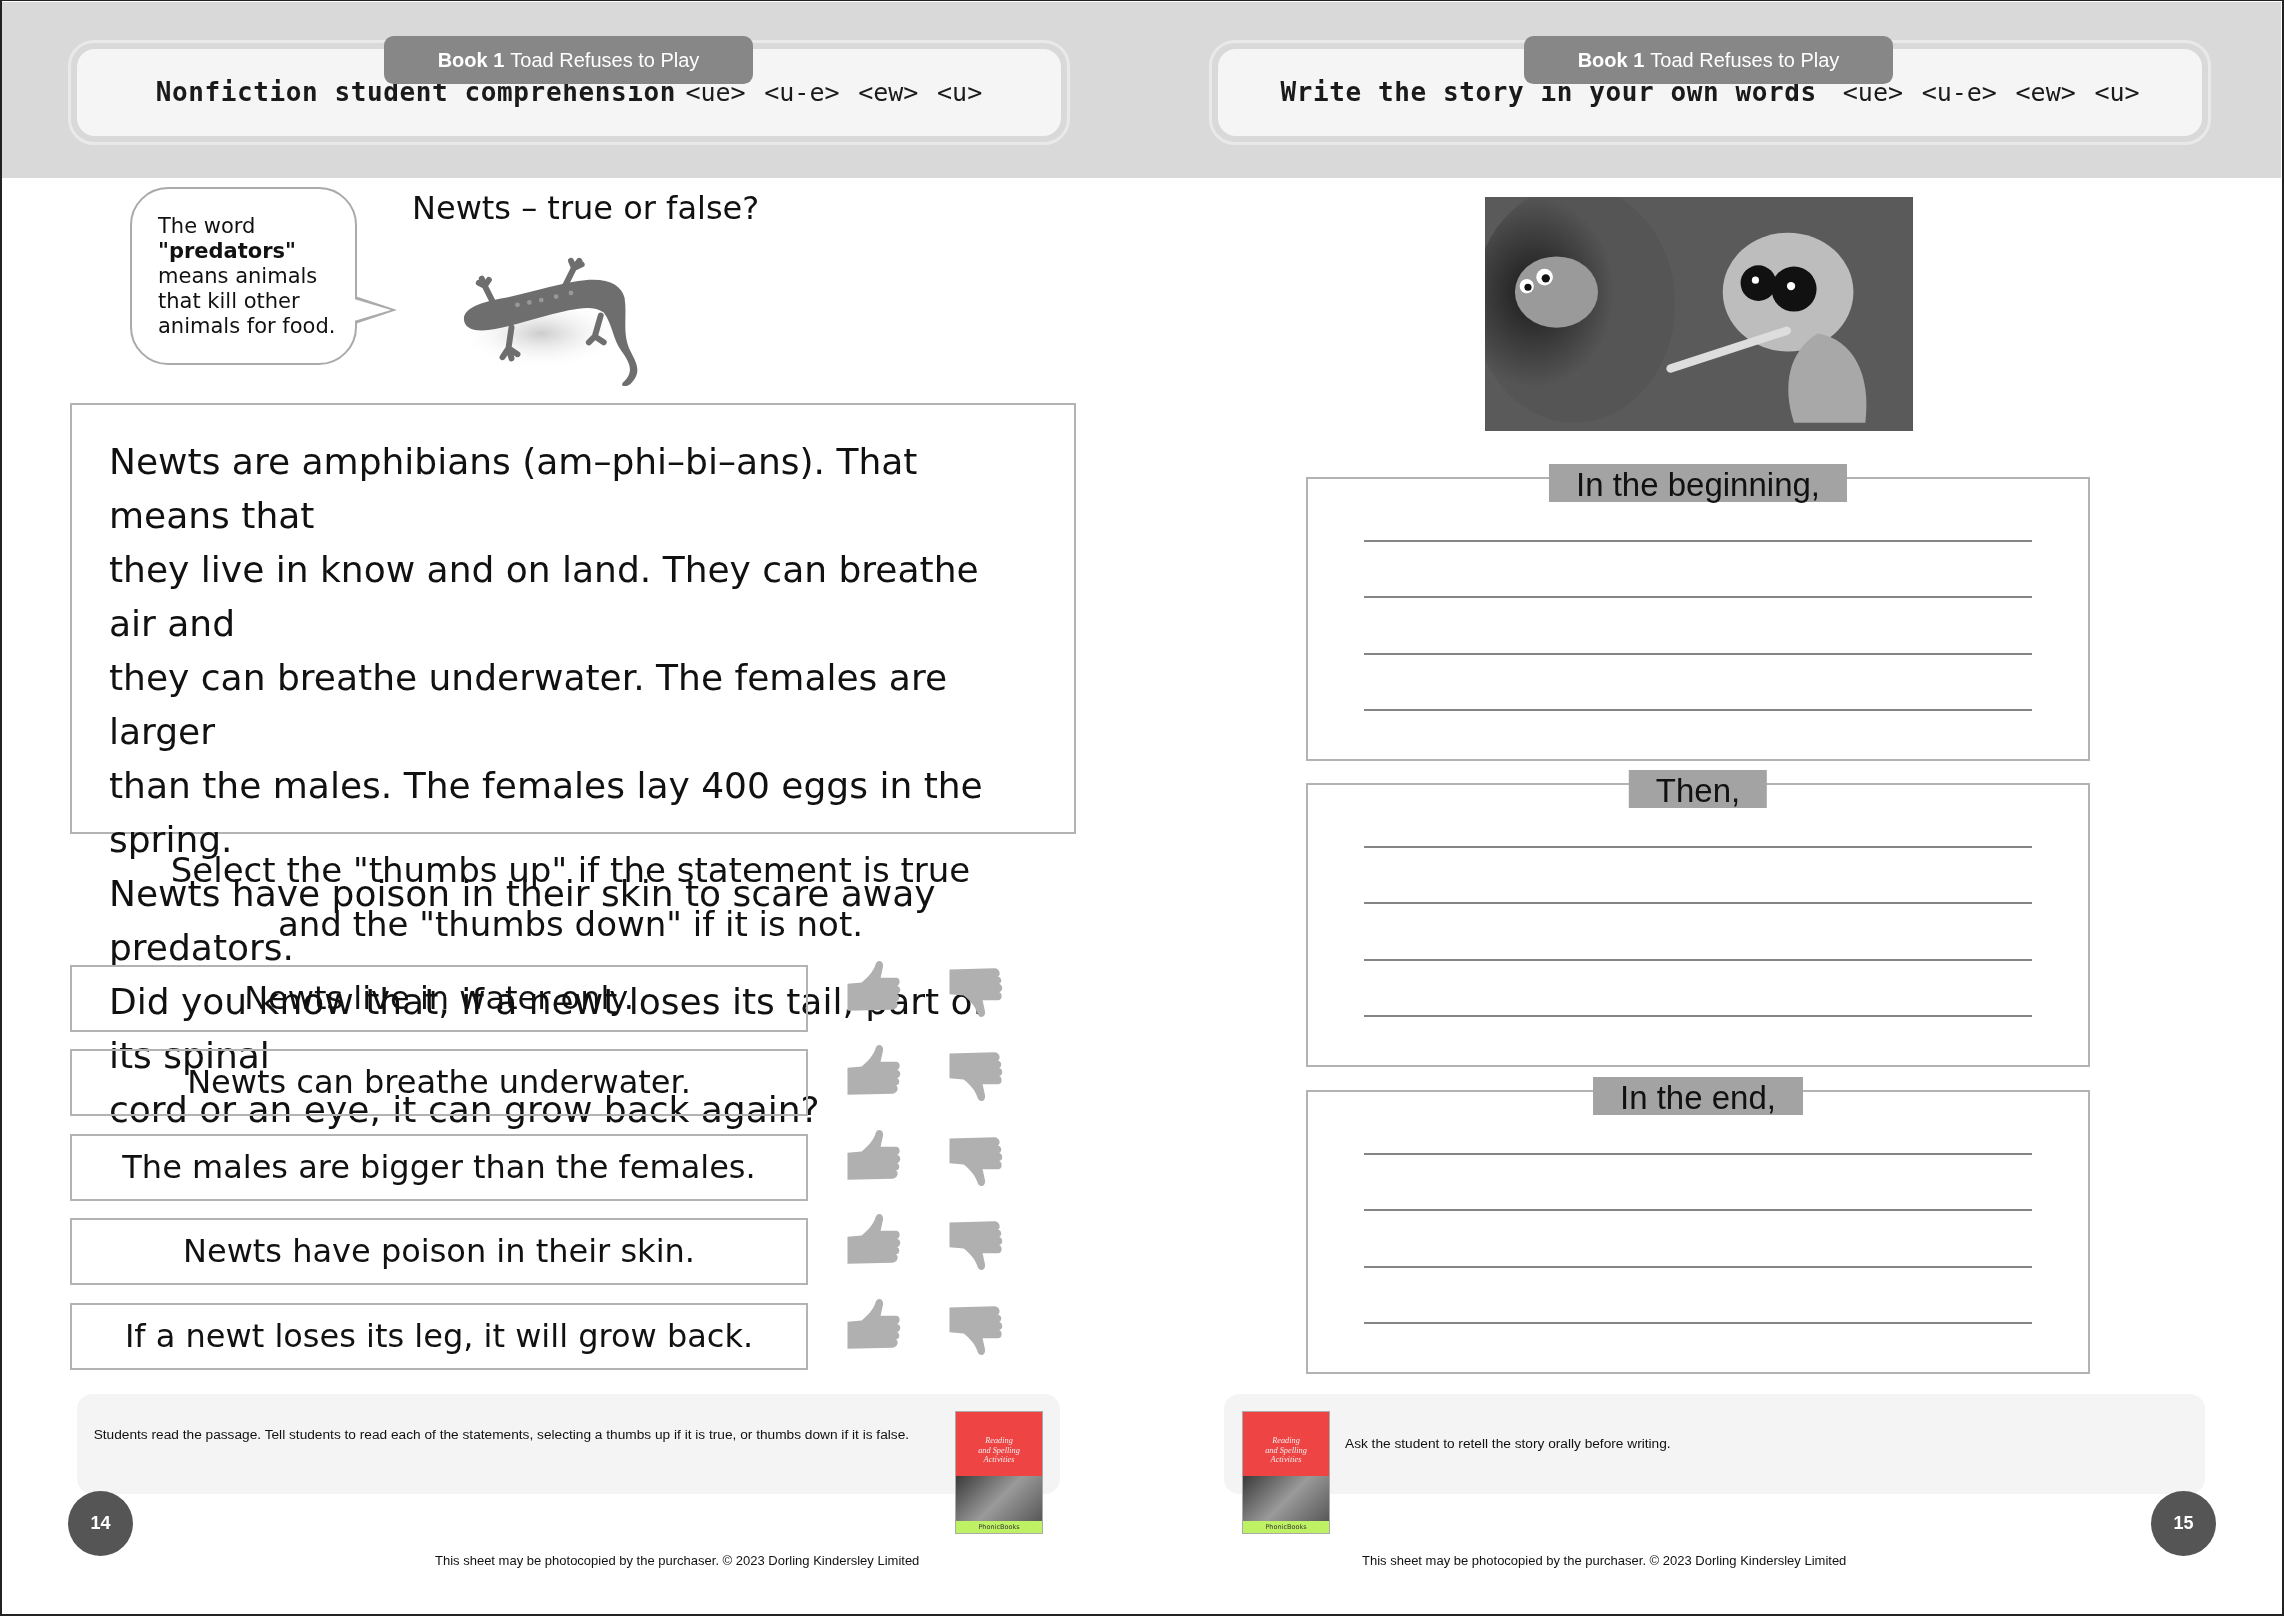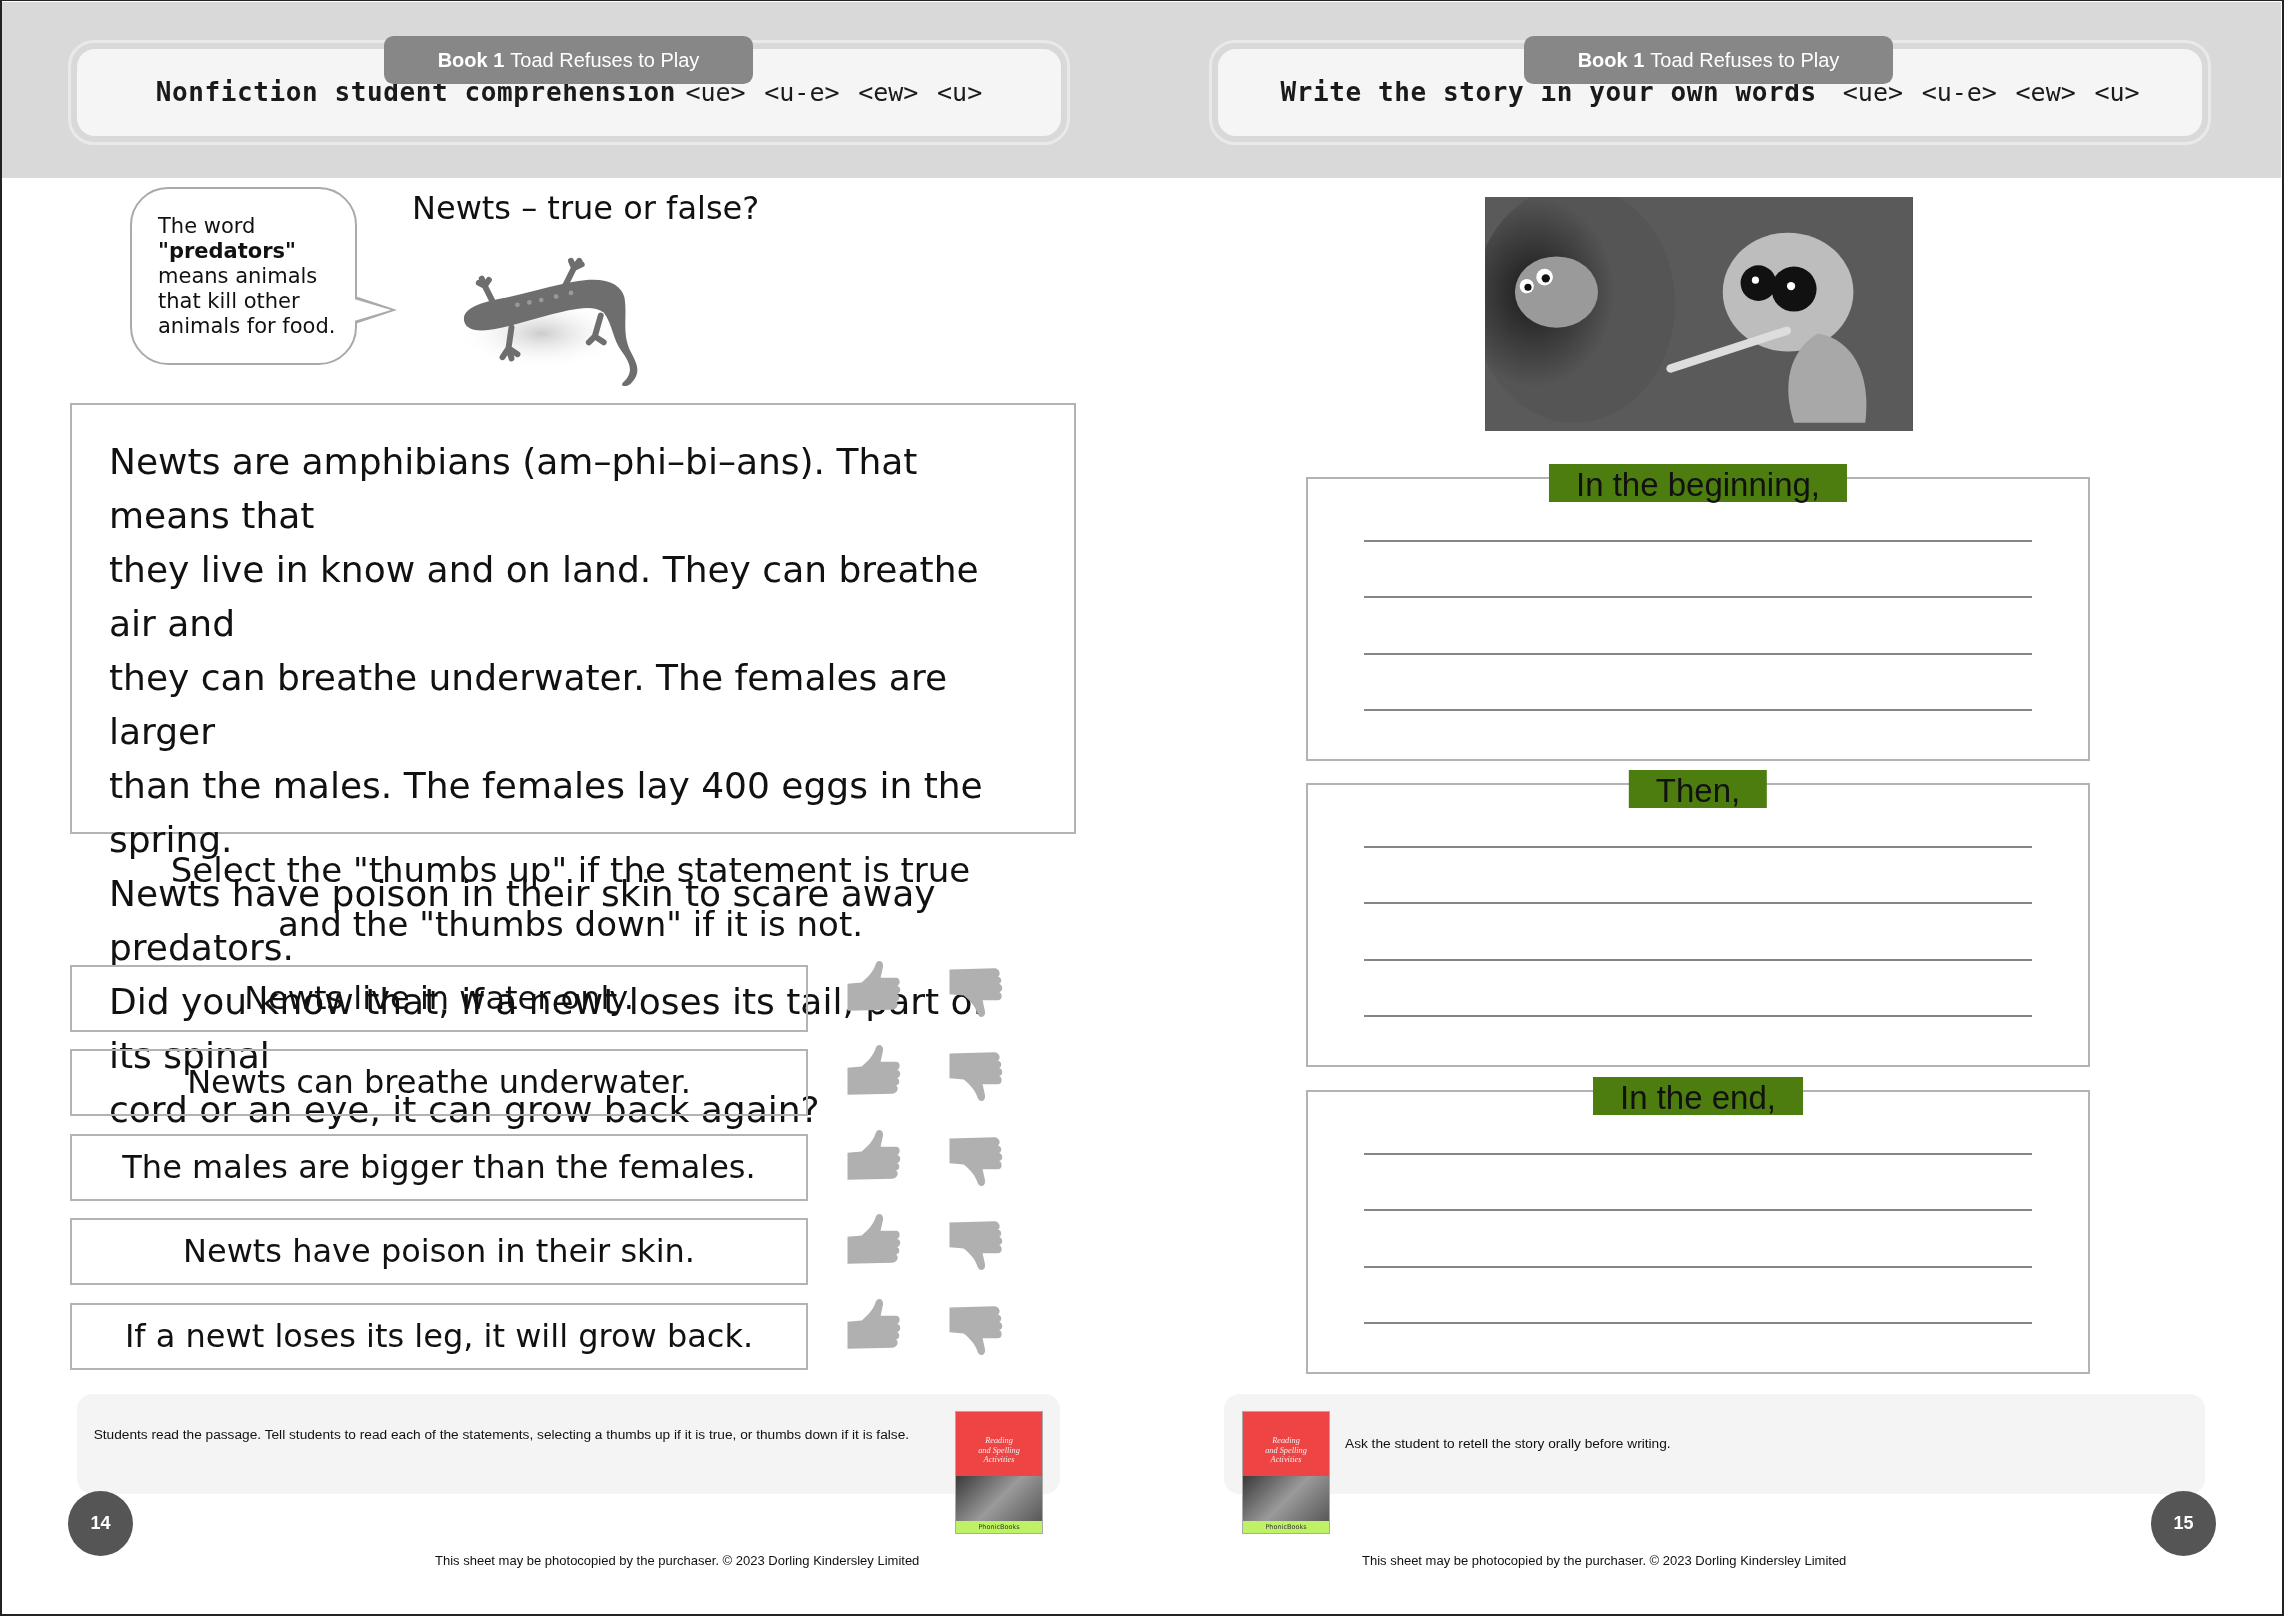--- a/index.html
+++ b/index.html
@@ -41,21 +41,21 @@
   .cover .c-top { position: absolute; left: 0; top: 0; width: 100%; height: 64px; background: #ef4444; color: #eee; font-size: 8.3px; text-align: center; padding-top: 24px; line-height: 9.5px; font-family: "Liberation Serif", serif; font-style: italic; }
   .cover .c-img { position: absolute; left: 0; top: 64px; width: 100%; height: 48px; background: linear-gradient(135deg, #3a3a3a, #9a9a9a 50%, #555); }
   .cover .c-bot { position: absolute; left: 0; bottom: 0; width: 100%; height: 12px; background: #bef264; font-size: 6.5px; text-align: center; line-height: 12px; color: #333; font-weight: normal; }
 
   .pagenum { position: absolute; top: 1491px; width: 65px; height: 65px; border-radius: 50%; background: #555; color: #fff; font-size: 18px; font-weight: bold; text-align: center; line-height: 65px; font-family: "Liberation Sans", sans-serif; }
   .copy { position: absolute; top: 1520px; font-size: 13px; color: #111; font-family: "Liberation Sans", sans-serif; white-space: nowrap; margin-top: 33px; }
 
   
   .story-img { position: absolute; left: 1485px; top: 197px; width: 428px; height: 234px; overflow: hidden; background: #4a4a4a; }
   .write-box { position: absolute; left: 1306px; width: 784px; border: 2.4px solid #b3b3b3; }
-  .write-box .label { position: absolute; top: -15.5px; left: 50%; transform: translateX(-50%); background: #4d7c0f; padding: 0 27px; height: 38px; font-size: 33px; line-height: 42px; white-space: nowrap; color: #111; font-family: "Liberation Sans Narrow", "Liberation Sans", sans-serif; }
+  .write-box .label { position: absolute; top: -15.5px; left: 50%; transform: translateX(-50%); background: #a3a3a3; padding: 0 27px; height: 38px; font-size: 33px; line-height: 42px; white-space: nowrap; color: #111; font-family: "Liberation Sans Narrow", "Liberation Sans", sans-serif; }
   .write-box .line { position: absolute; left: 56px; right: 56px; height: 1.8px; background: #858585; }
 </style>
 </head>
 <body>
 
 <div class="frame"></div>
 <div class="header-band"></div>
 
 <div class="hdr" style="left:68px;">
   <div class="inner"></div>

